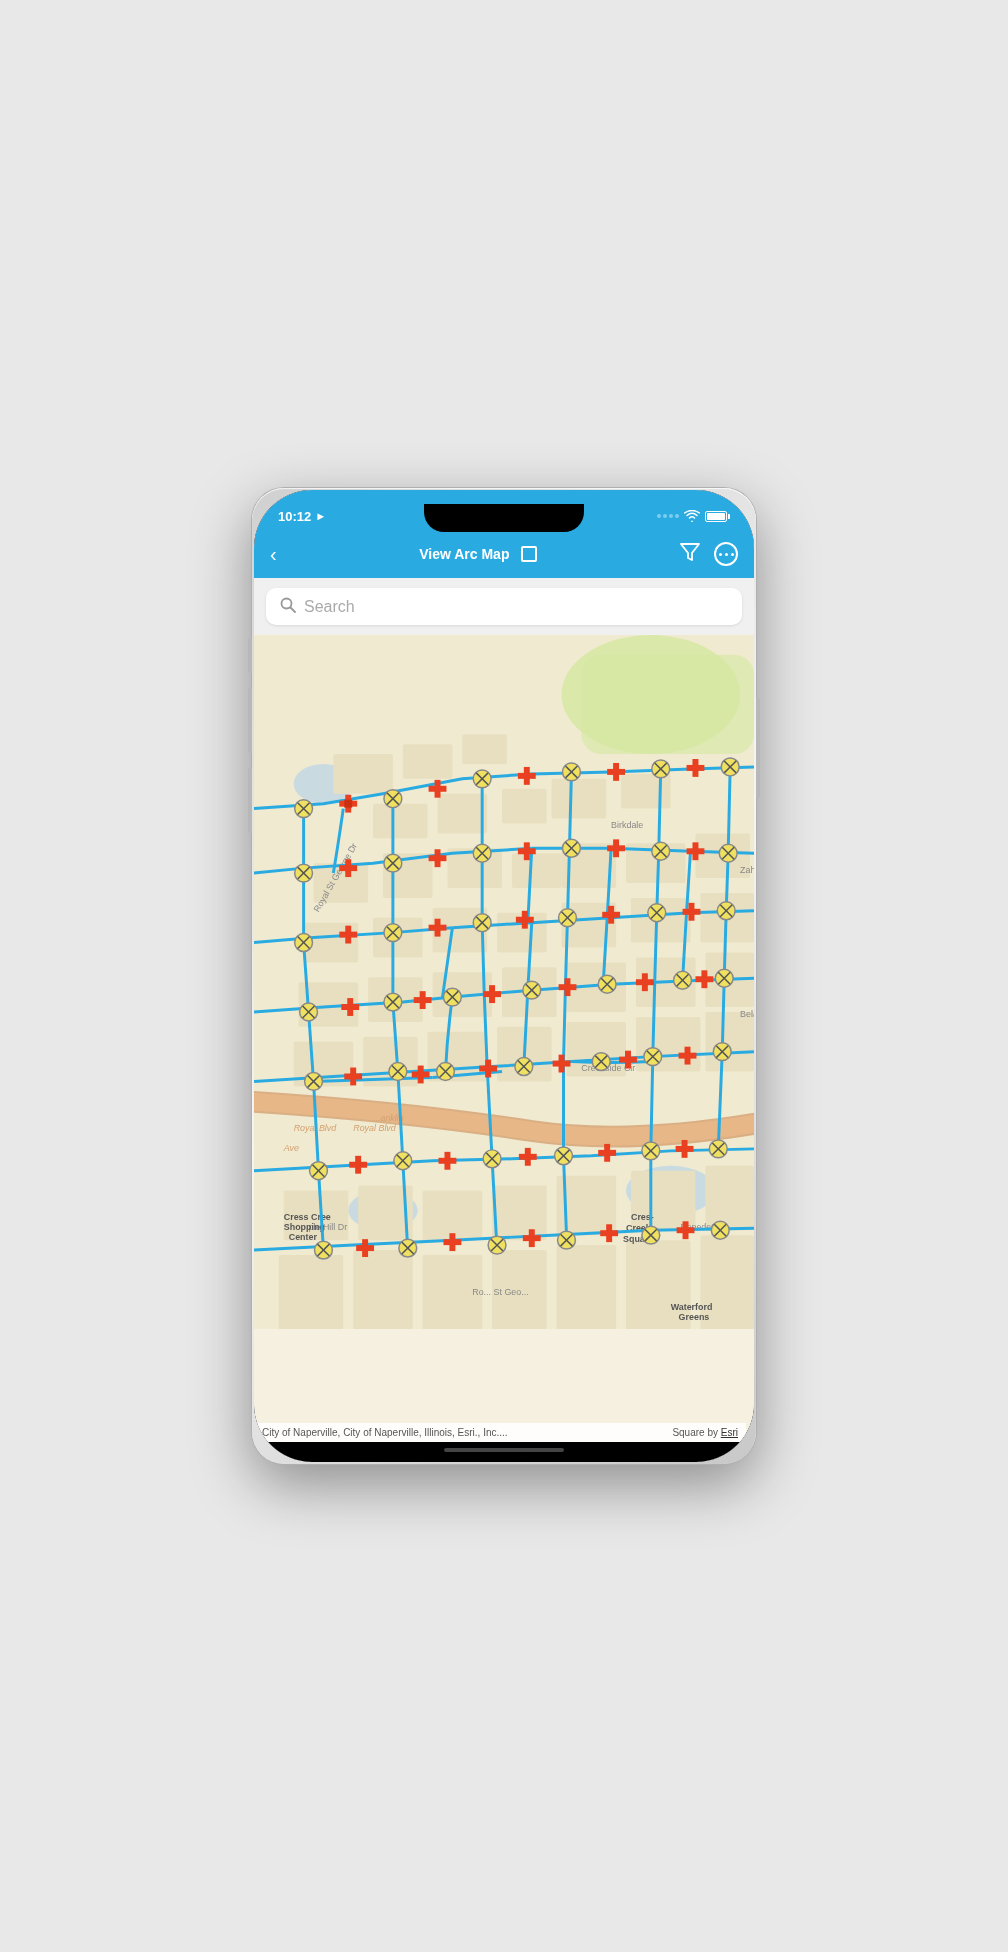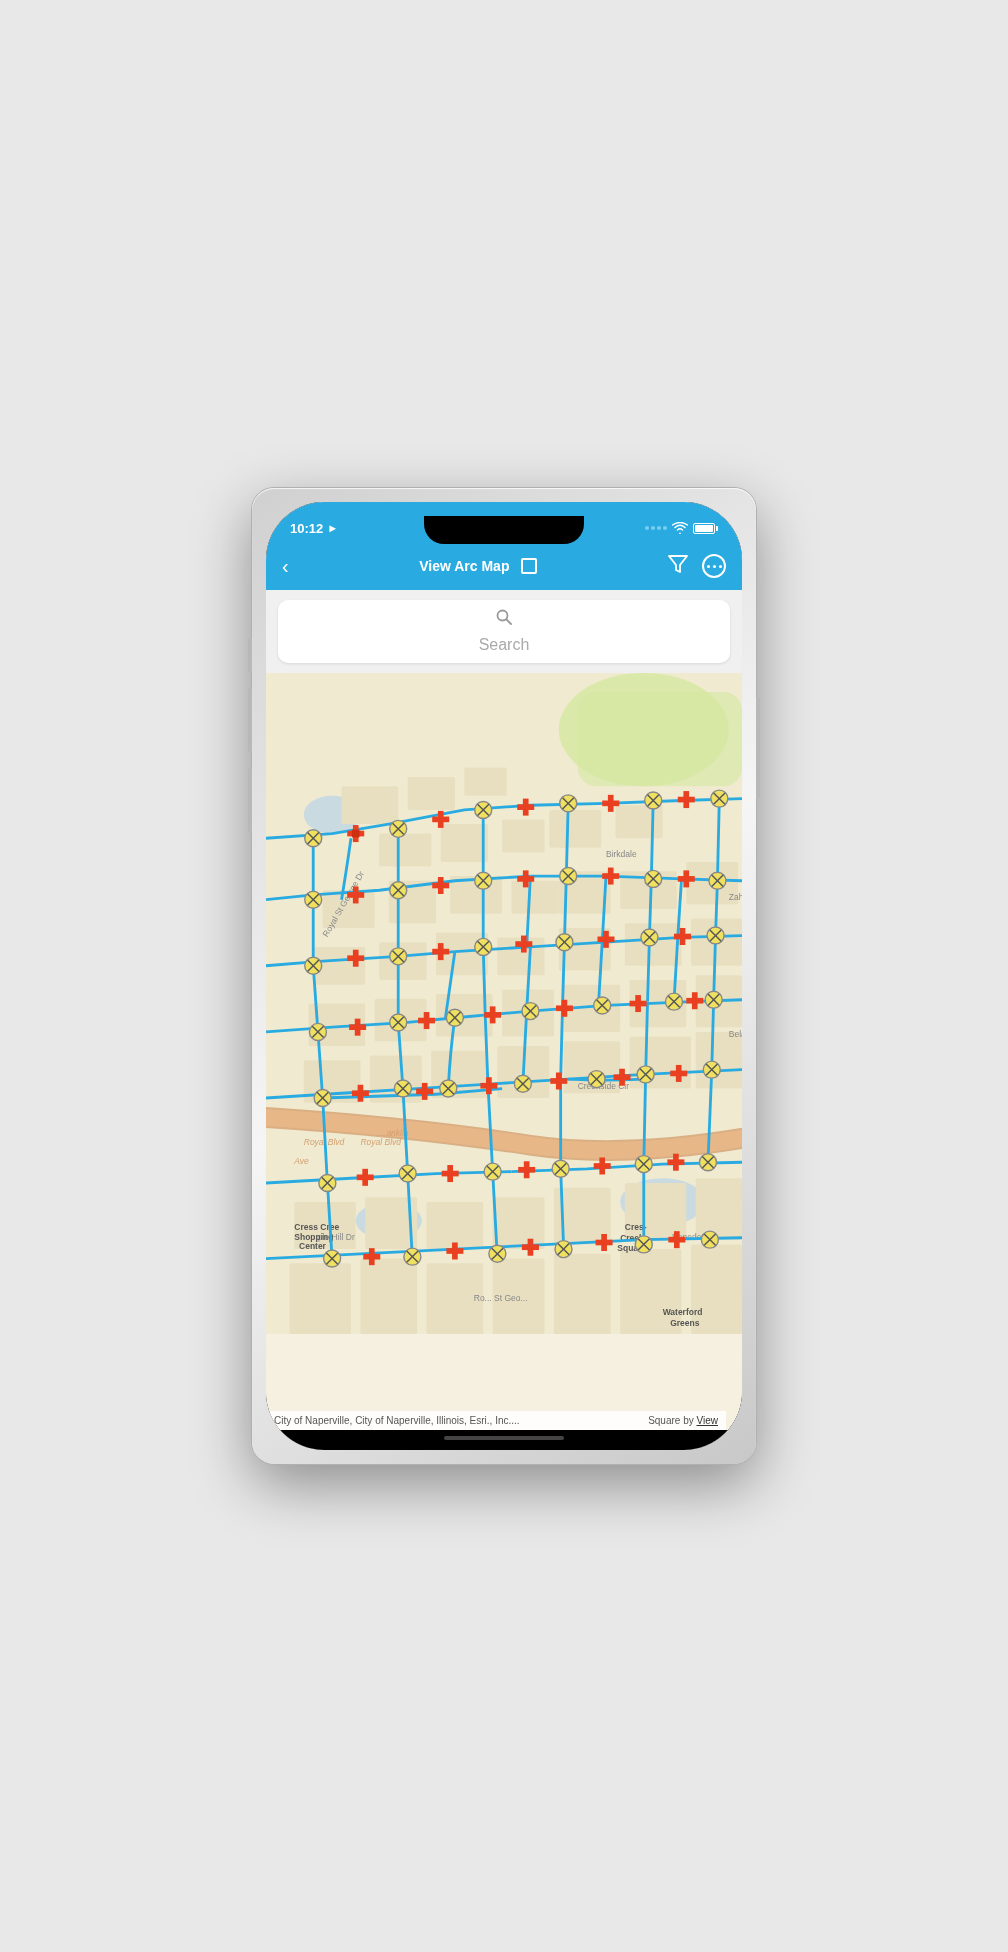--- a/index.html
+++ b/index.html
@@ -8,22 +8,22 @@
       display: flex;
       justify-content: center;
       align-items: center;
       min-height: 100vh;
       font-family: -apple-system, BlinkMacSystemFont, 'Helvetica Neue', sans-serif;
     }
     .phone-outer {
       width: 504px;
       height: 976px;
       background: linear-gradient(145deg, #d0d0d0, #f5f5f5, #c8c8c8);
-      border-radius: 22px;
-      padding: 14px;
+      border-radius: 32px;
+      padding: 2px;
       box-shadow:
         0 0 0 1px #b0b0b0,
         0 20px 60px rgba(0,0,0,0.4),
         inset 0 1px 1px rgba(255,255,255,0.8);
       position: relative;
     }
     .phone-inner {
       width: 100%;
       height: 100%;
       background: #000;
@@ -147,21 +147,20 @@
     }
     .search-bar {
       background: white;
       border-radius: 10px;
       padding: 9px 14px;
       display: flex;
       align-items: center;
       gap: 8px;
       border: none;
       box-shadow: 0 1px 3px rgba(0,0,0,0.1);
-      flex-direction: column;
     }
     .search-icon-svg {
       color: #999;
       font-size: 15px;
     }
     .search-placeholder {
       color: #aaa;
       font-size: 16px;
     }
     
@@ -173,21 +172,21 @@
     }
     .map-canvas {
       position: absolute;
       top: 0; left: 0; right: 0; bottom: 0;
     }
     
     .map-attribution {
       position: absolute;
       bottom: 0;
       left: 0;
-      right: 16px;
+      right: 8px;
       background: rgba(255,255,255,0.85);
       font-size: 10px;
       color: #555;
       padding: 4px 8px;
       display: flex;
       justify-content: space-between;
     }
     .attribution-esri {
       text-decoration: underline;
       color: #333;
@@ -895,21 +894,21 @@
           <g transform="translate(435, 600)">
               <rect x="-3" y="-9" width="6" height="18" fill="#e84020"></rect>
               <rect x="-9" y="-3" width="18" height="6" fill="#e84020"></rect>
             </g>
         </svg>
 
         <div class="map-attribution">
           <span>City of Naperville, City of Naperville, Illinois, Esri., Inc....</span>
           <span>
             <span>Square by</span>
-            <span class="attribution-esri">View</span>
+            <span class="attribution-esri">Esri</span>
           </span>
         </div>
       </div>
 
       <div class="home-indicator">
         <div class="home-bar"></div>
       </div>
     </div>
   </div>
 </div>

